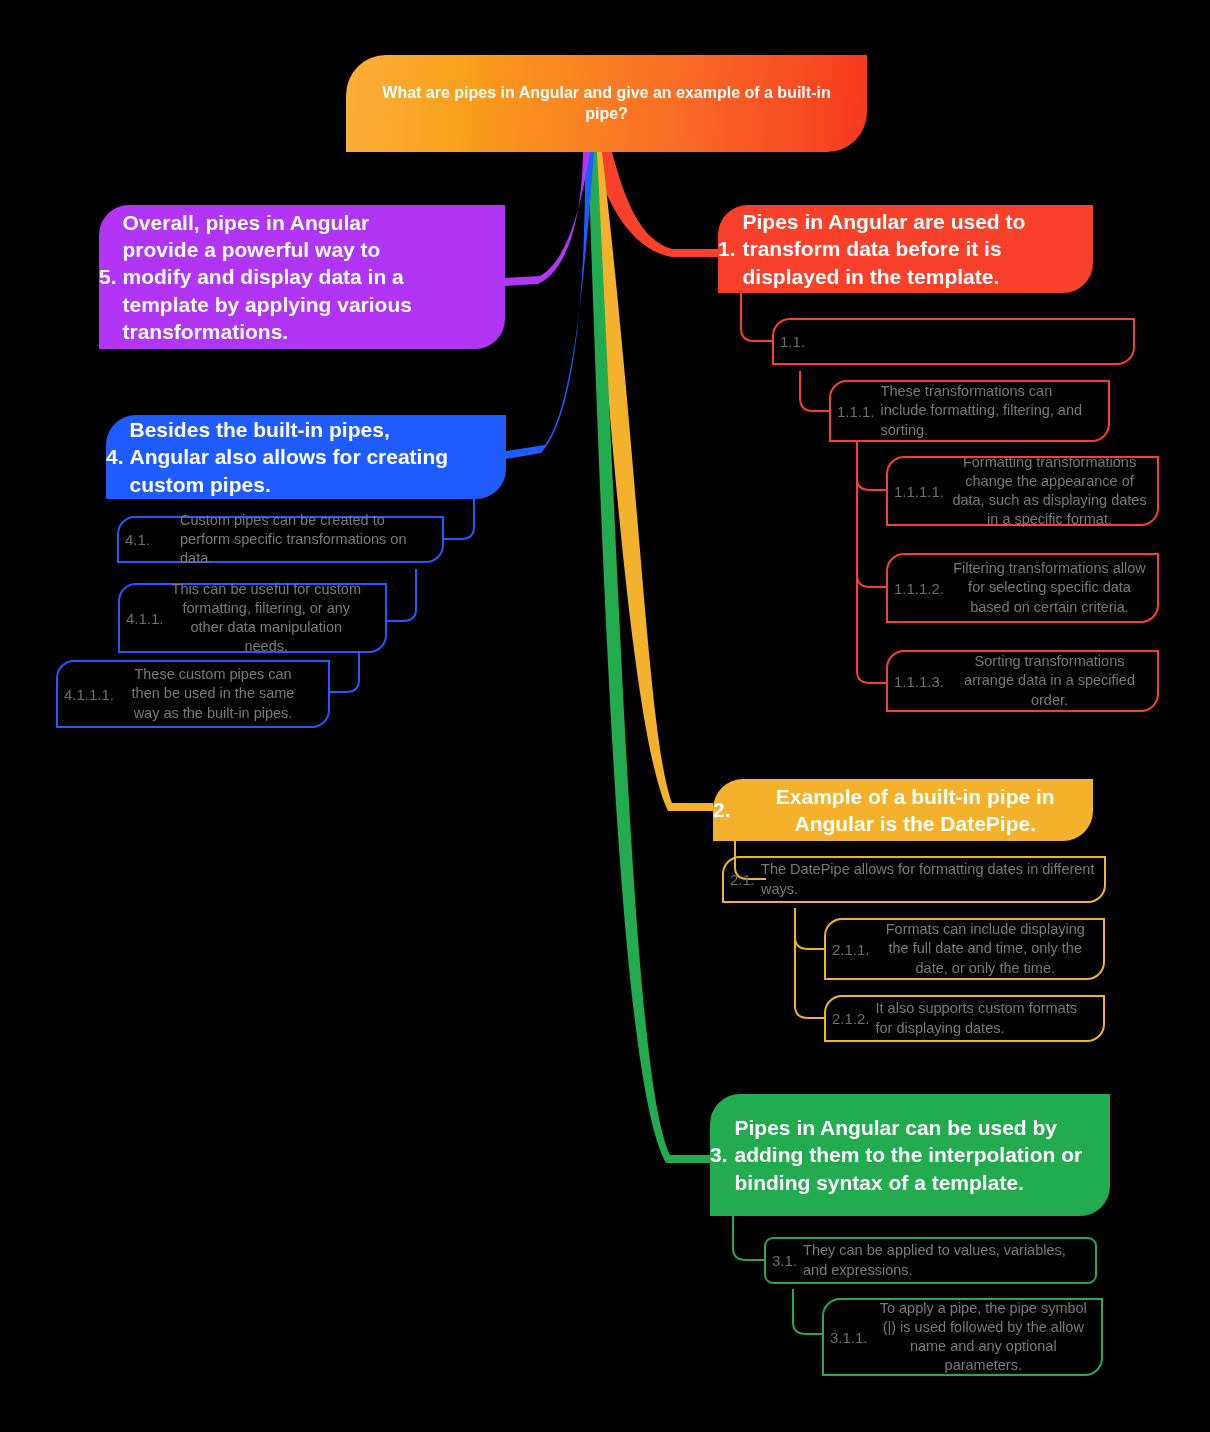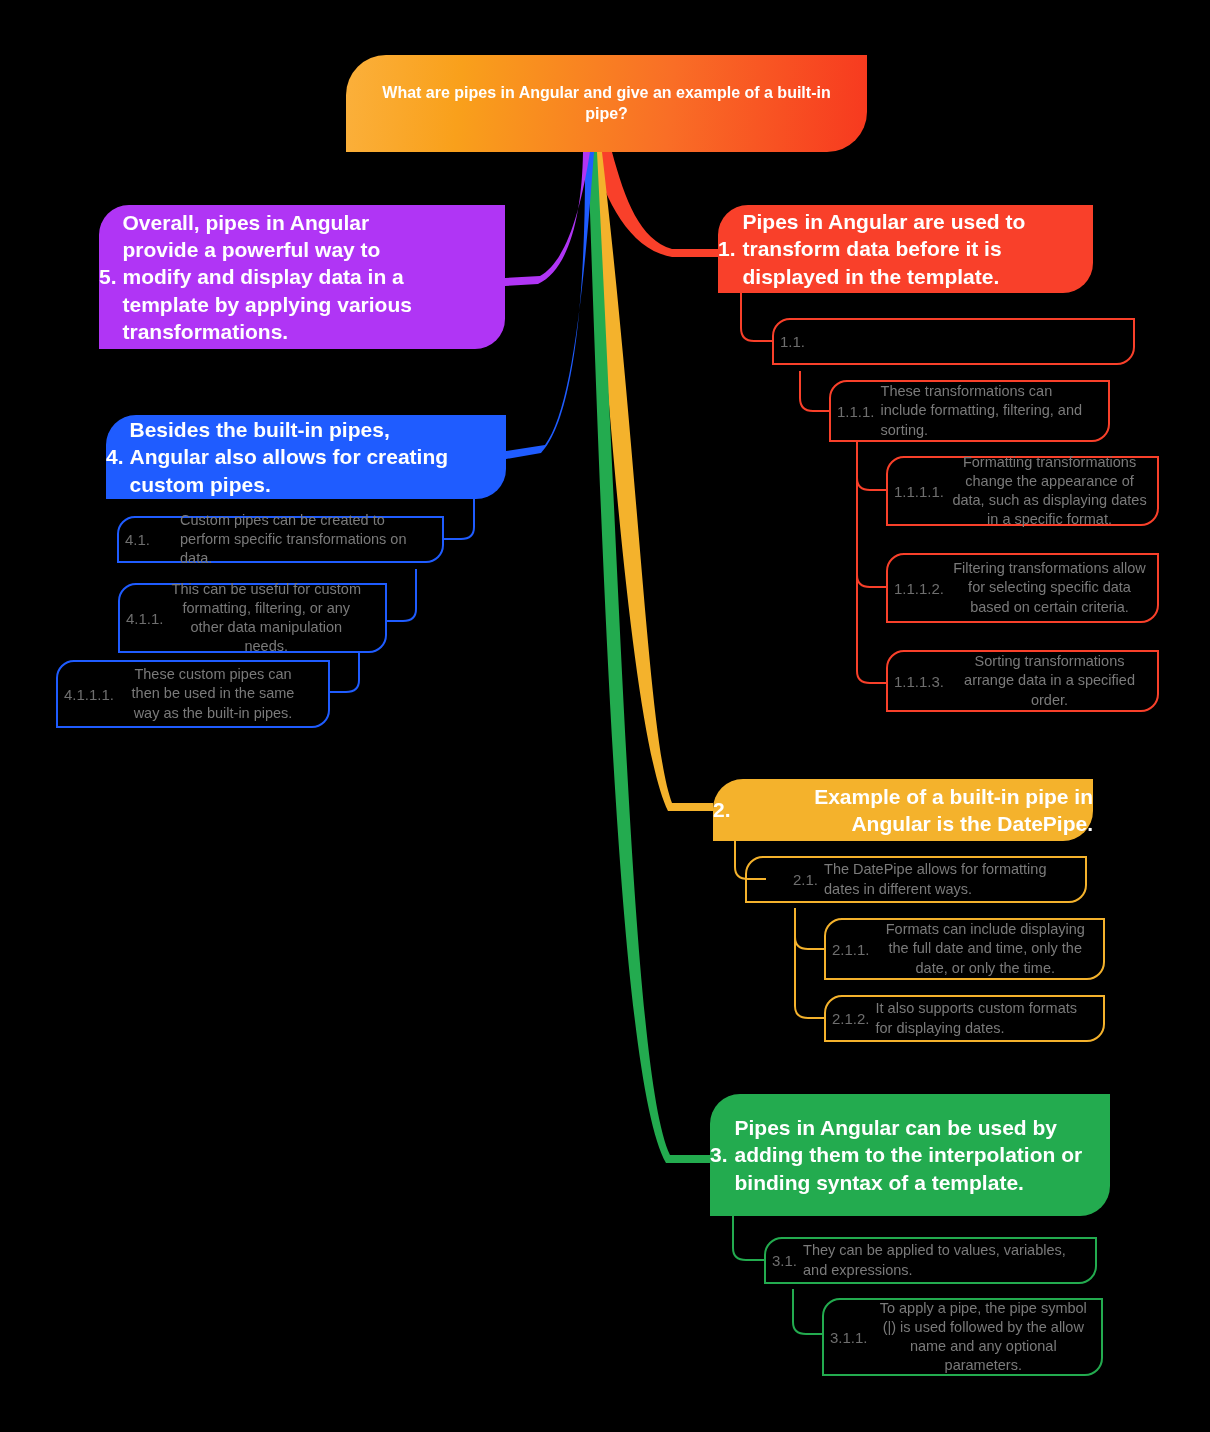--- a/index.html
+++ b/index.html
@@ -28,21 +28,21 @@
   }
 
   
   .l1{border-radius:30px 0 30px 0;}
   .l1 .num{color:#fff;font-size:21px;font-weight:bold;padding-right:7px;}
   .l1 .txt{color:#fff;font-size:21px;font-weight:bold;line-height:1.3;}
 
   .n1{left:718px;top:205px;width:375px;height:88px;background:#f9402a;}
   .n1 .txt{text-align:left;}
   .n2{left:713px;top:779px;width:380px;height:62px;background:#f4b22c;}
-  .n2 .txt{text-align:right;}
+  .n2 .txt{text-align:center;}
   .n3{left:710px;top:1094px;width:400px;height:122px;background:#23ab4f;}
   .n3 .txt{text-align:left;}
   .n4{left:106px;top:415px;width:400px;height:84px;background:#1f5cff;justify-content:flex-end;}
   .n4 .num{order:1;padding-right:6px;padding-left:0;}
   .n4 .txt{order:2;text-align:left;flex:0 1 auto;padding-right:40px;}
   .n5{left:99px;top:205px;width:406px;height:144px;background:#b035f5;justify-content:flex-end;}
   .n5 .num{order:1;padding-right:6px;}
   .n5 .txt{order:2;text-align:left;flex:0 1 auto;padding-right:55px;}
 
   
@@ -141,41 +141,41 @@
   <div class="node sub right c-red" style="left:886px;top:650px;width:273px;height:62px;">
     <span class="num">1.1.1.3.</span>
     <span class="txt" style="text-align:center;">Sorting transformations arrange data in a specified order.</span>
   </div>
 
   <div class="node l1 n2">
     <span class="num">2.</span>
     <span class="txt">Example of a built-in pipe in Angular is the DatePipe.</span>
   </div>
 
-  <div class="node sub right c-yellow" style="left:745px;top:856px;width:342px;height:47px;padding-left:40px;">
+  <div class="node sub right c-yellow" style="left:722px;top:856px;width:384px;height:47px;">
     <span class="num">2.1.</span>
     <span class="txt">The DatePipe allows for formatting dates in different ways.</span>
   </div>
 
   <div class="node sub right c-yellow" style="left:824px;top:918px;width:281px;height:62px;">
     <span class="num">2.1.1.</span>
     <span class="txt" style="text-align:center;">Formats can include displaying the full date and time, only the date, or only the time.</span>
   </div>
 
   <div class="node sub right c-yellow" style="left:824px;top:995px;width:281px;height:47px;">
     <span class="num">2.1.2.</span>
     <span class="txt">It also supports custom formats for displaying dates.</span>
   </div>
 
   <div class="node l1 n3">
     <span class="num">3.</span>
     <span class="txt">Pipes in Angular can be used by adding them to the interpolation or binding syntax of a template.</span>
   </div>
 
-  <div class="node sub right c-green" style="left:764px;top:1237px;width:333px;height:47px;">
+  <div class="node sub right c-green" style="left:764px;top:1237px;width:333px;height:47px;border-radius:9px;">
     <span class="num">3.1.</span>
     <span class="txt">They can be applied to values, variables, and expressions.</span>
   </div>
 
   <div class="node sub right c-green" style="left:822px;top:1298px;width:281px;height:78px;">
     <span class="num">3.1.1.</span>
     <span class="txt" style="text-align:center;">To apply a pipe, the pipe symbol (|) is used followed by the allow name and any optional parameters.</span>
   </div>
 
   <div class="node l1 n4">

